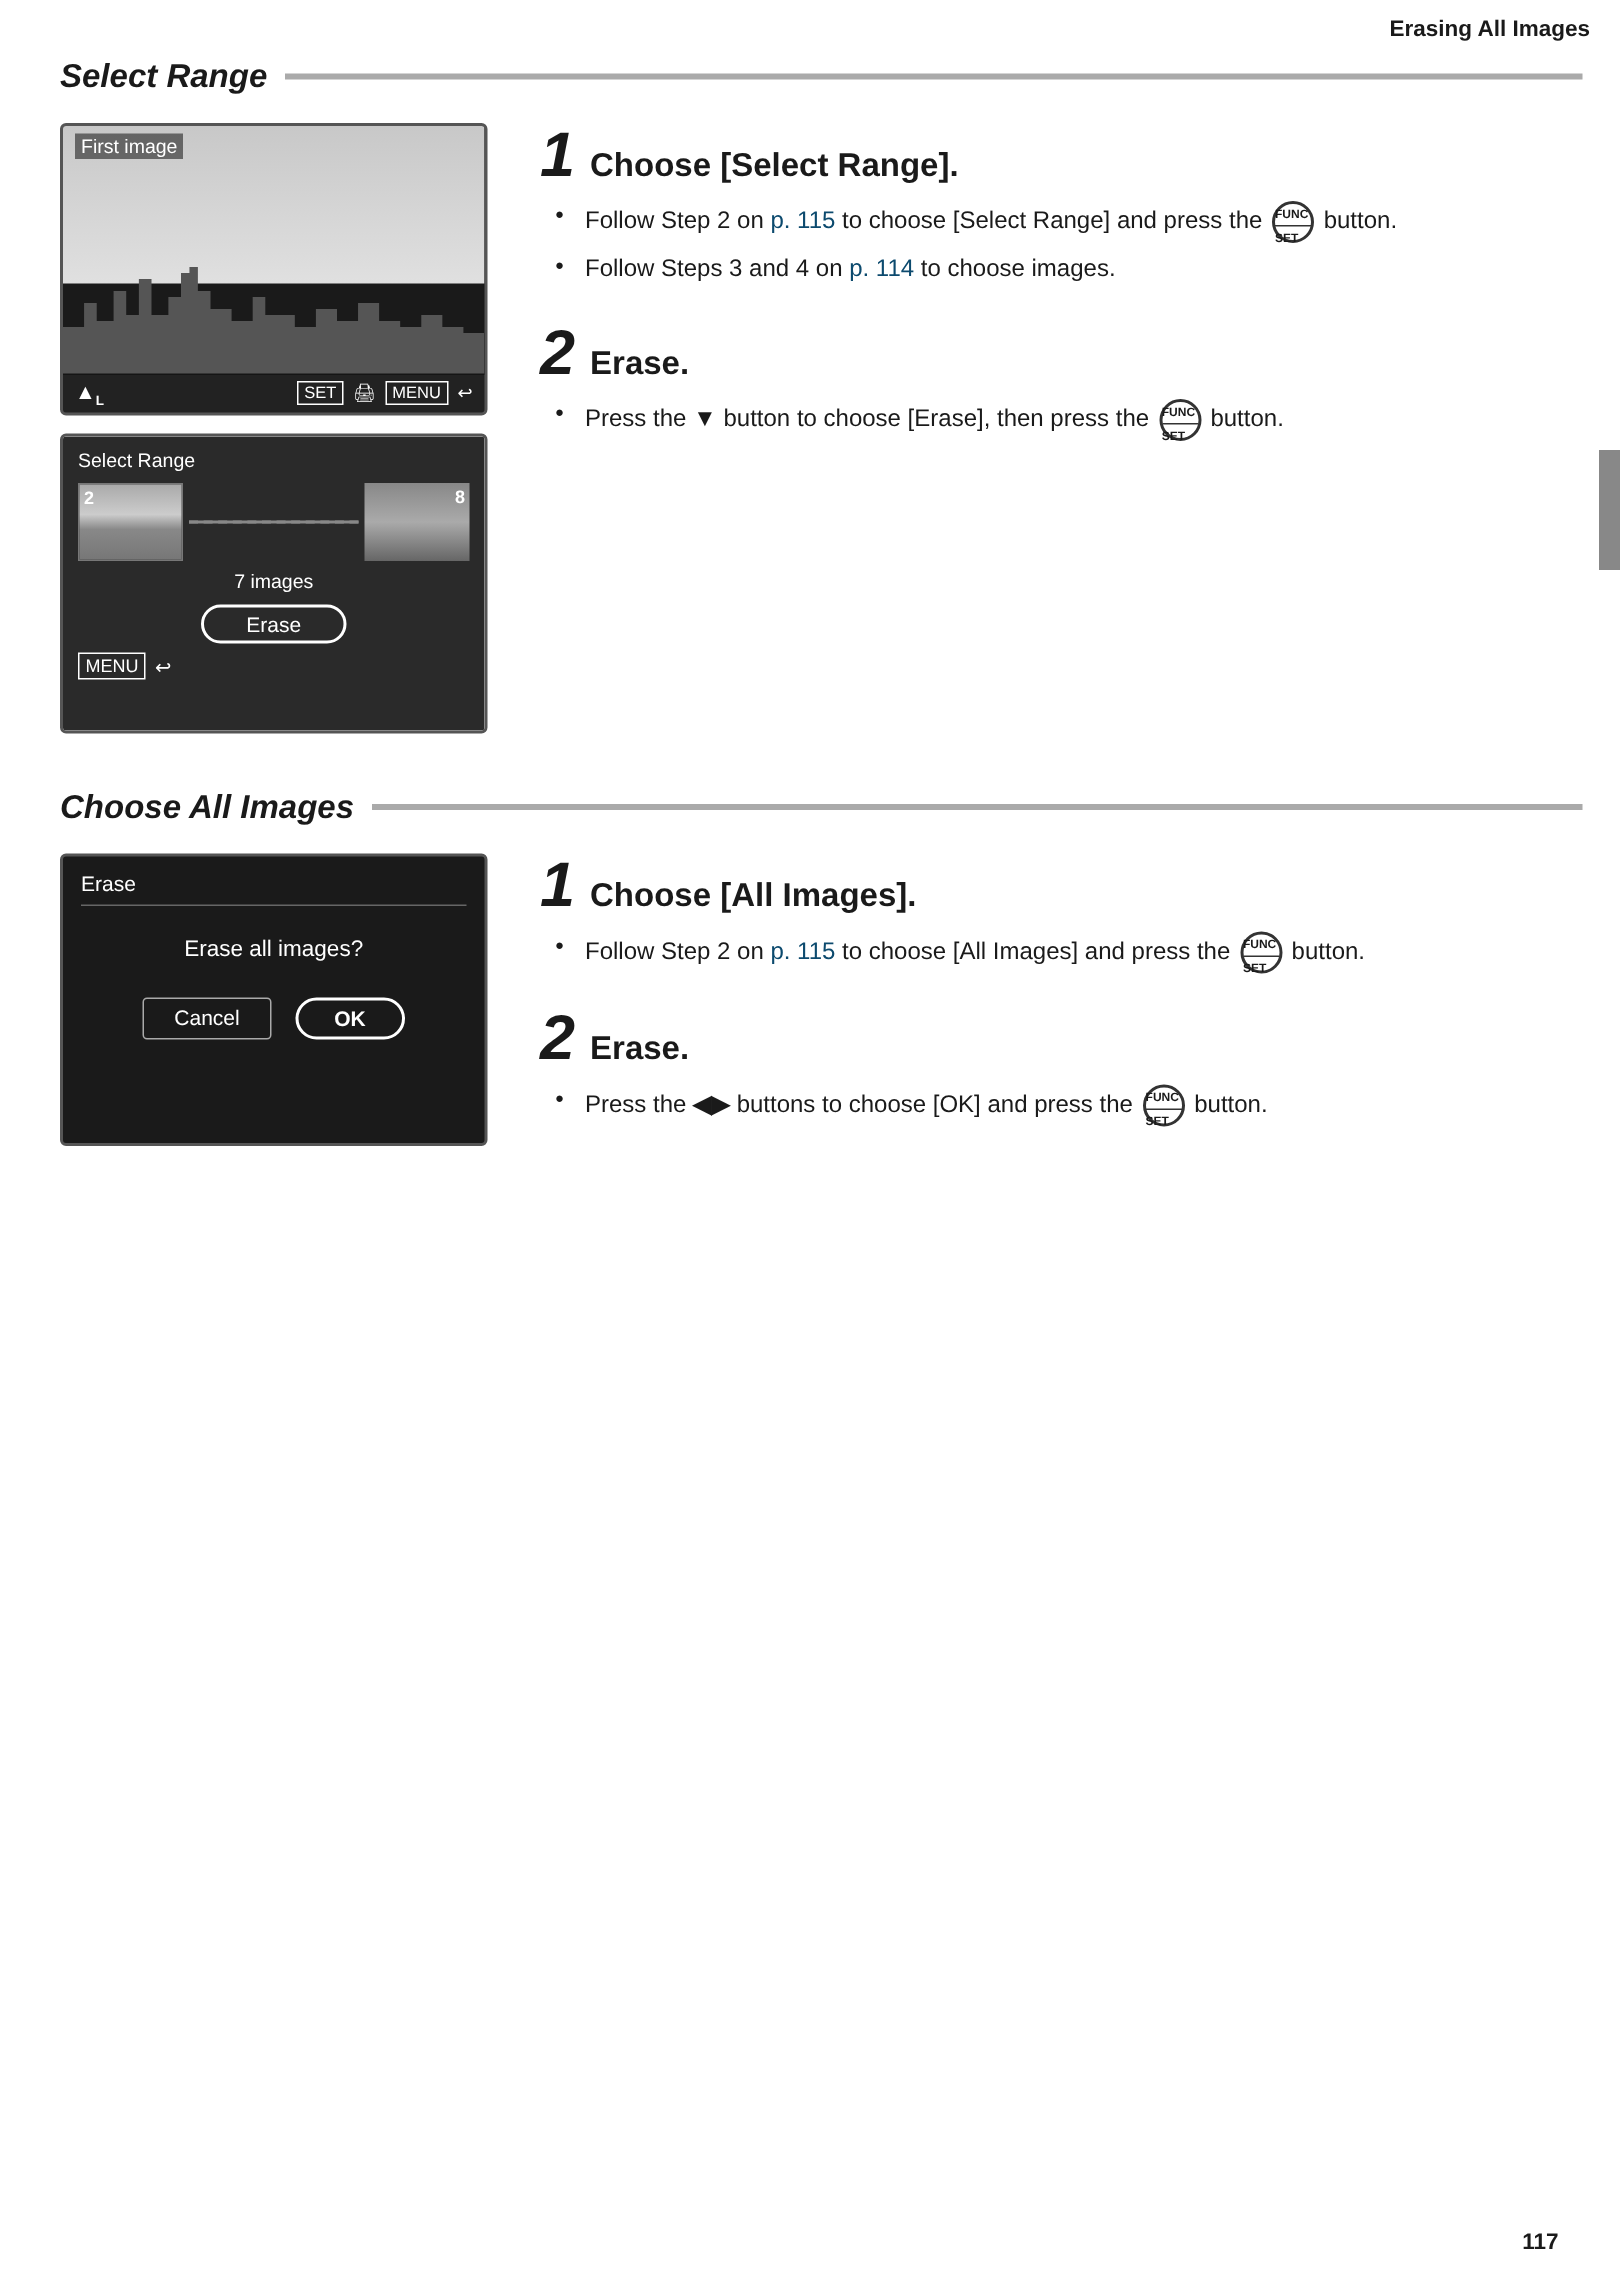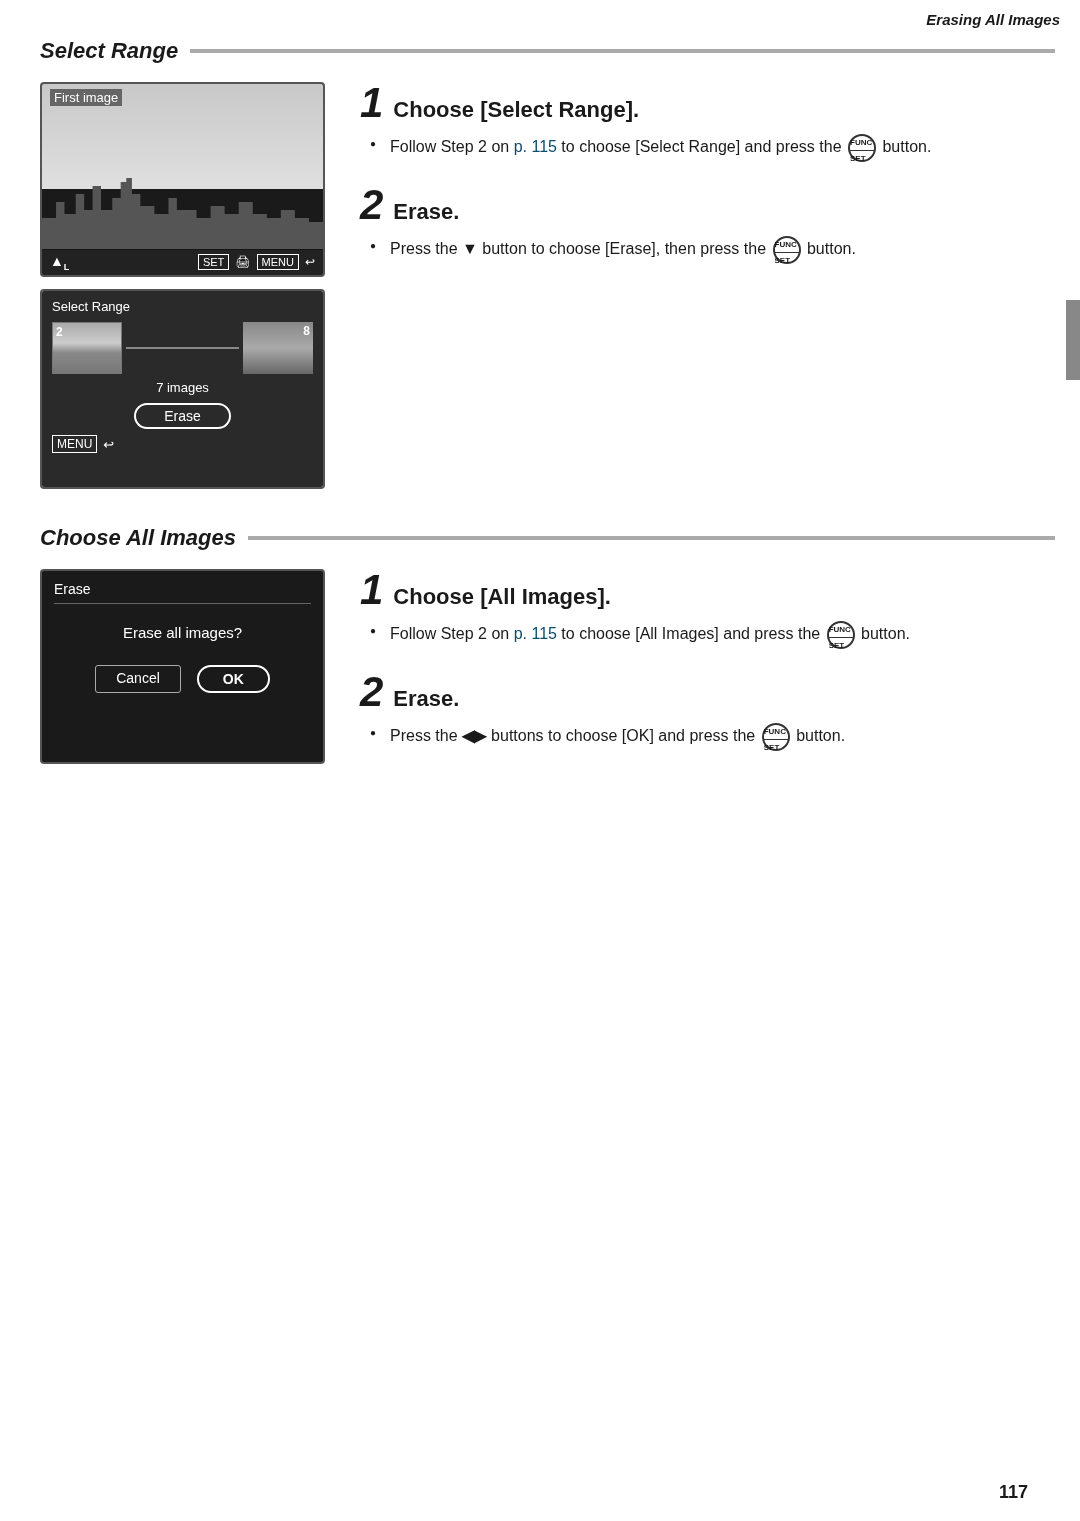--- a/index.html
+++ b/index.html
@@ -19,21 +19,20 @@
     .top-header {
       position: absolute;
       top: 0;
       right: 0;
       width: 100%;
       height: 38px;
       display: flex;
       justify-content: flex-end;
       align-items: center;
       padding-right: 20px;
-      font-style: italic;
     }
 
     .top-header-title {
       font-size: 15px;
       font-weight: bold;
       color: #1a1a1a;
     }
 
     
     .right-tab {
@@ -445,22 +444,22 @@
       font-size: 14px;
       padding: 4px 24px;
       background: transparent;
       font-weight: bold;
     }
 
     
     .page-number {
       position: absolute;
       bottom: 18px;
-      right: 52px;
-      font-size: 18px;
+      right: 41px;
+      font-size: 15px;
       font-weight: bold;
       color: #1a1a1a;
     }
 
     
     .thumb-scene {
       width: 100%;
       height: 100%;
       background: linear-gradient(to bottom, #aaa 0%, #ccc 40%, #888 60%, #777 100%);
     }
@@ -547,20 +546,23 @@
           </div>
           <ul class="step-bullets">
             <li>
               Follow Step 2 on <a class="link-blue">p. 115</a> to choose [Select Range] and press the
               <span class="func-btn">
                 <span class="func-btn-top">FUNC</span>
                 <span class="func-btn-bottom">SET</span>
               </span>
               button.
             </li>
+            <li>
+              Follow Steps 3 and 4 on <a class="link-blue">p. 114</a> to choose images.
+            </li>
           </ul>
         </div>
 
         <div class="step-block">
           <div class="step-heading">
             <span class="step-number">2</span>
             <span class="step-title">Erase.</span>
           </div>
           <ul class="step-bullets">
             <li>

